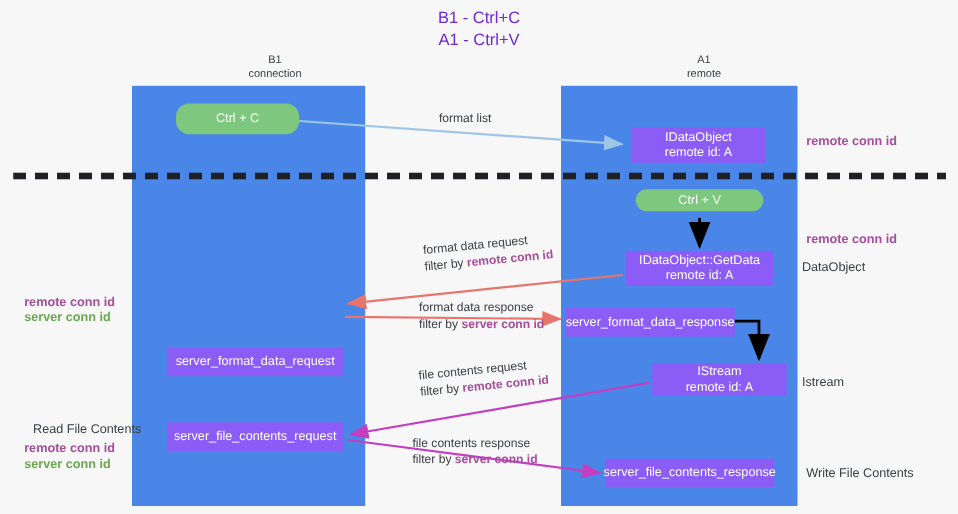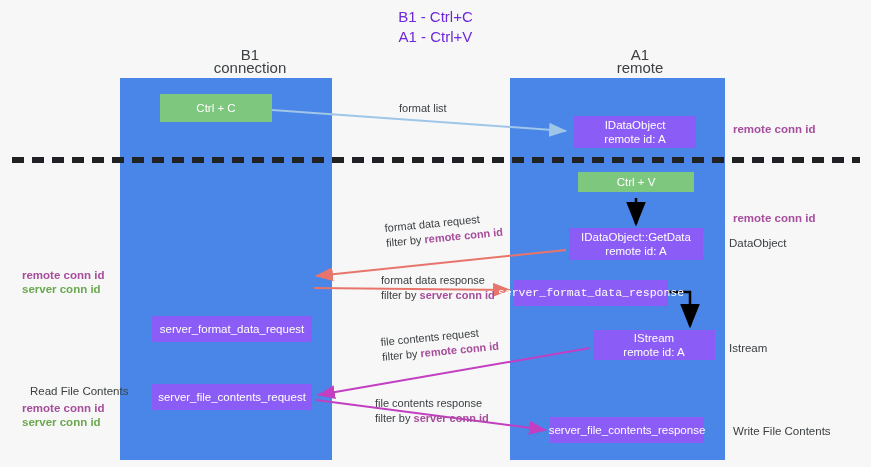--- a/index.html
+++ b/index.html
@@ -26,21 +26,21 @@
     text-align: center;
     font-size: 15px;
     color: #6d28d9;
     line-height: 20px;
     white-space: pre-line;
   }
 
   
   .col-header {
     text-align: center;
-    font-size: 15px;
+    font-size: 10px;
     color: #3c4043;
     line-height: 13px;
     white-space: pre-line;
   }
   #hdr-b1 { left: 150px; top: 48px; width: 200px; }
   #hdr-a1 { left: 540px; top: 48px; width: 200px; }
 
   
   .lane { background: #4a86e8; }
   #lane-b1 { left: 120px; top: 78px; width: 212px; height: 382px; }
@@ -60,29 +60,29 @@
     color: #ffffff;
     font-size: 11.5px;
     line-height: 14px;
     display: flex;
     flex-direction: column;
     align-items: center;
     justify-content: center;
     white-space: pre-line;
     padding: 2px 4px;
   }
-  .node.green  { background: #7ec77f; }
+  .node.green  { background: #7ec77f; border-radius: 12px; }
   .node.orange { background: #8b5cf6; }
 
   #node-ctrlc   { left: 160px; top: 94px;  width: 112px; height: 28px; }
   #node-idataobject { left: 574px; top: 116px; width: 122px; height: 32px; }
   #node-ctrlv   { left: 578px; top: 172px; width: 116px; height: 20px; }
   #node-getdata { left: 569px; top: 228px; width: 134px; height: 32px; }
   #node-sfdreq  { left: 152px; top: 268px; width: 160px; height: 26px; margin-top: 48px; }
-  #node-sfdres  { left: 514px; top: 280px; width: 154px; height: 26px; font-family: Liberation Mono, monospace; }
+  #node-sfdres  { left: 514px; top: 280px; width: 154px; height: 26px; }
   #node-istream { left: 593px; top: 330px; width: 122px; height: 30px; }
   #node-sfcreq  { left: 152px; top: 384px; width: 160px; height: 26px; }
   #node-sfcres  { left: 550px; top: 417px; width: 154px; height: 26px; }
 
   
   .side-note {
     font-size: 11.5px;
     line-height: 14px;
     font-weight: bold;
   }

